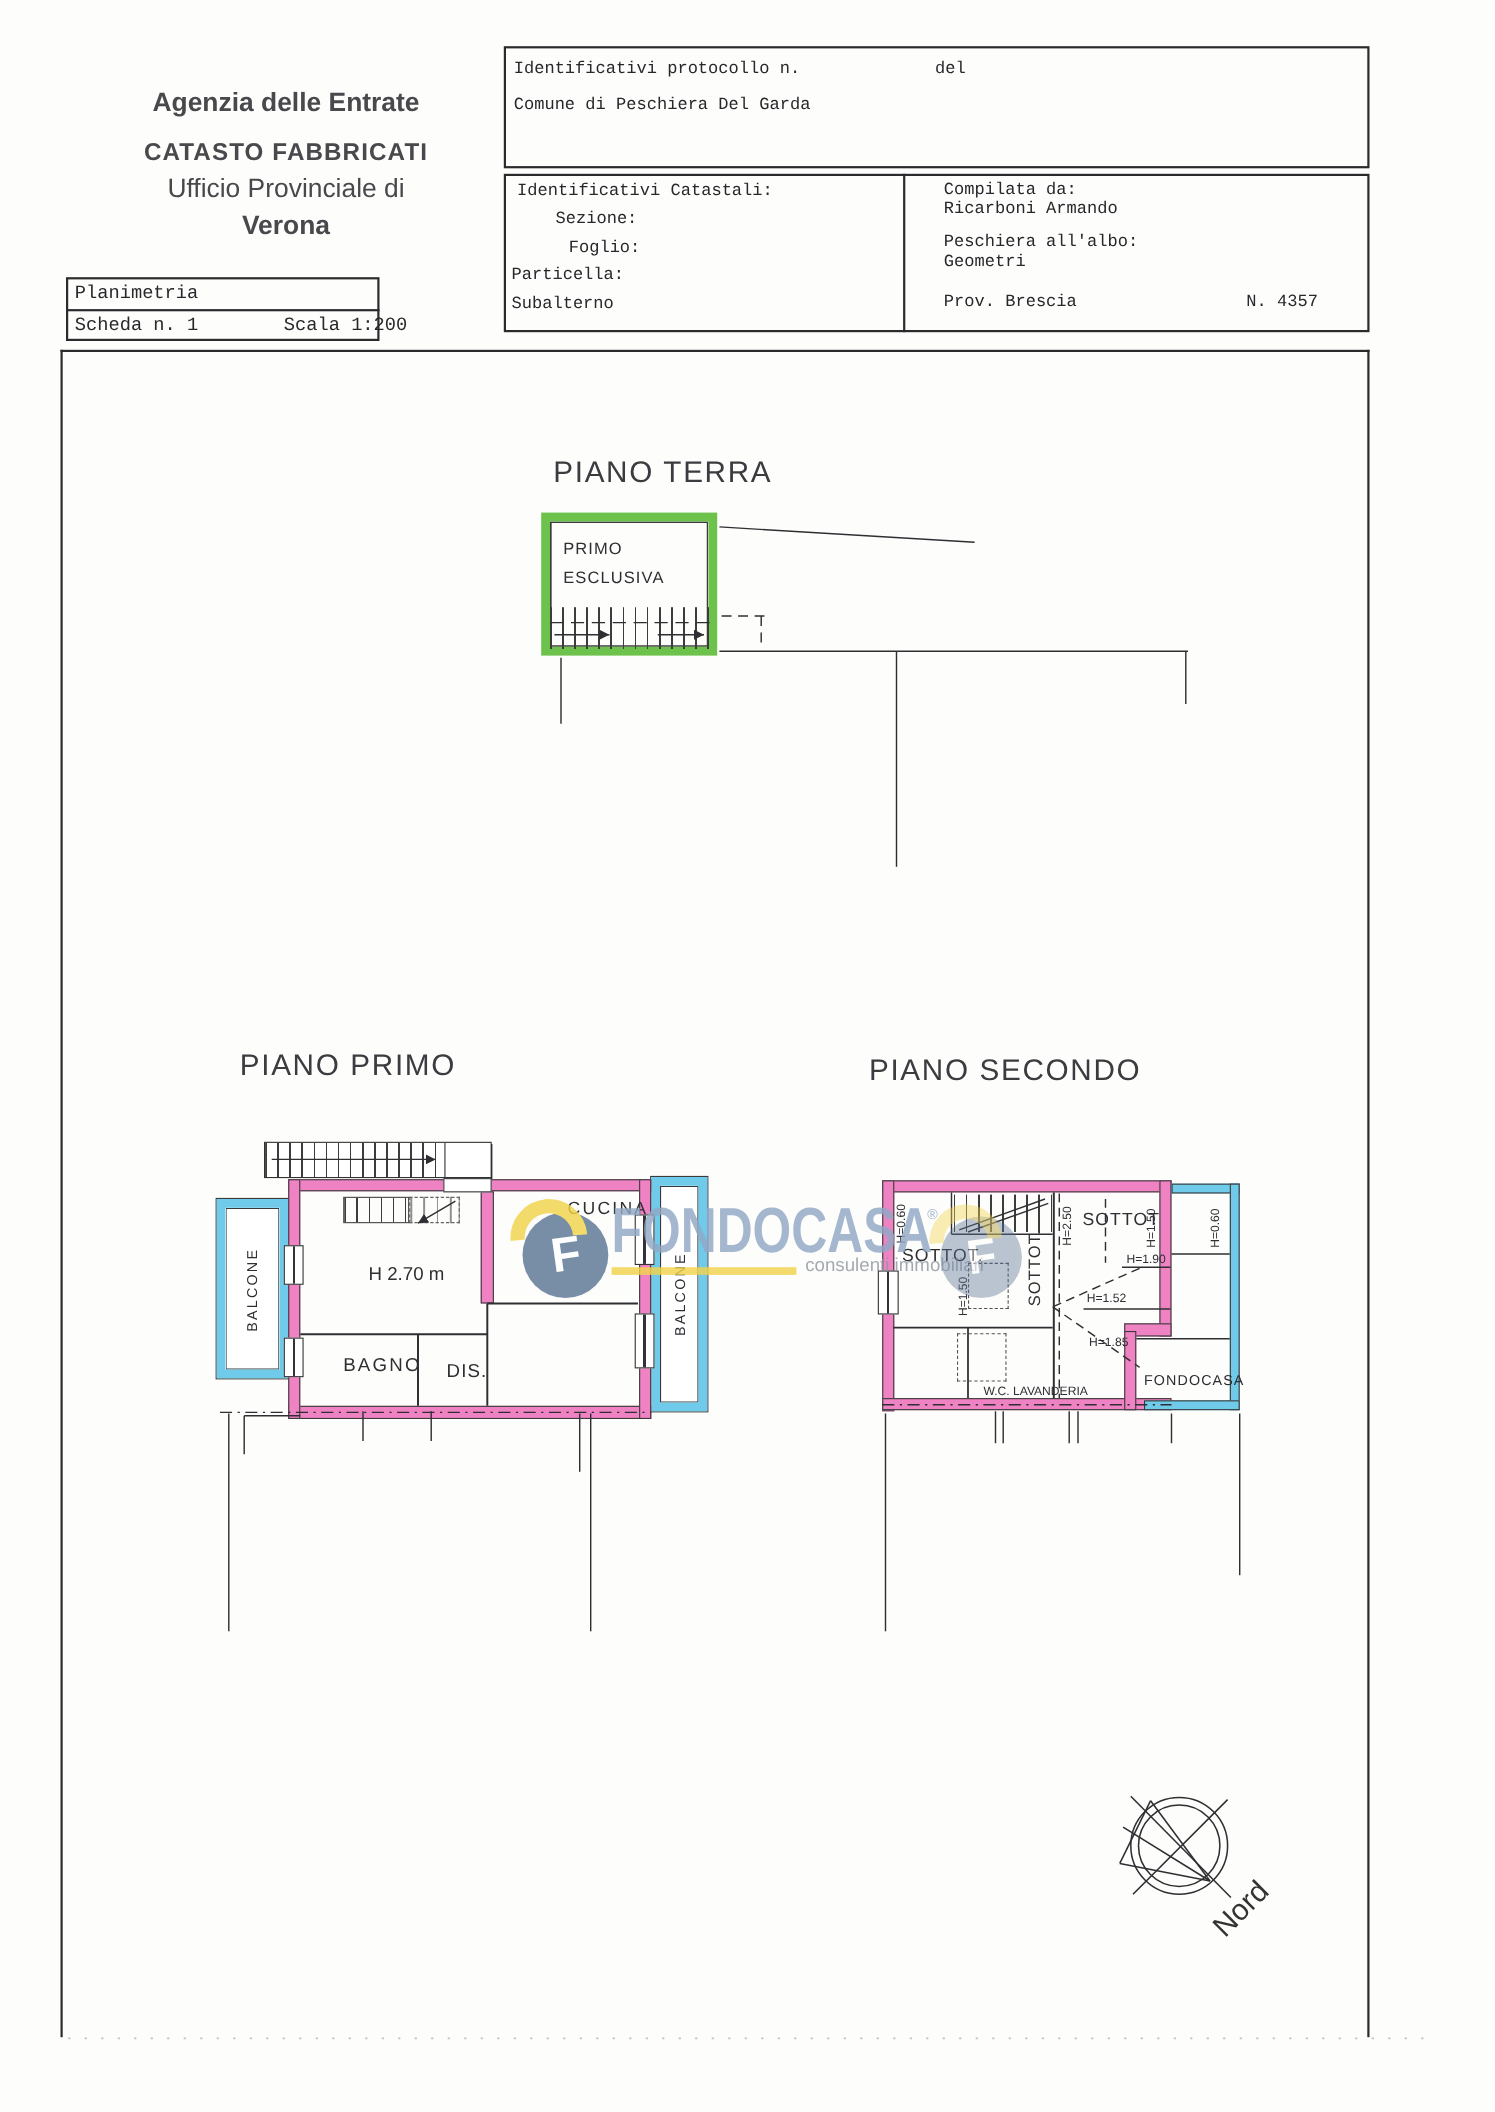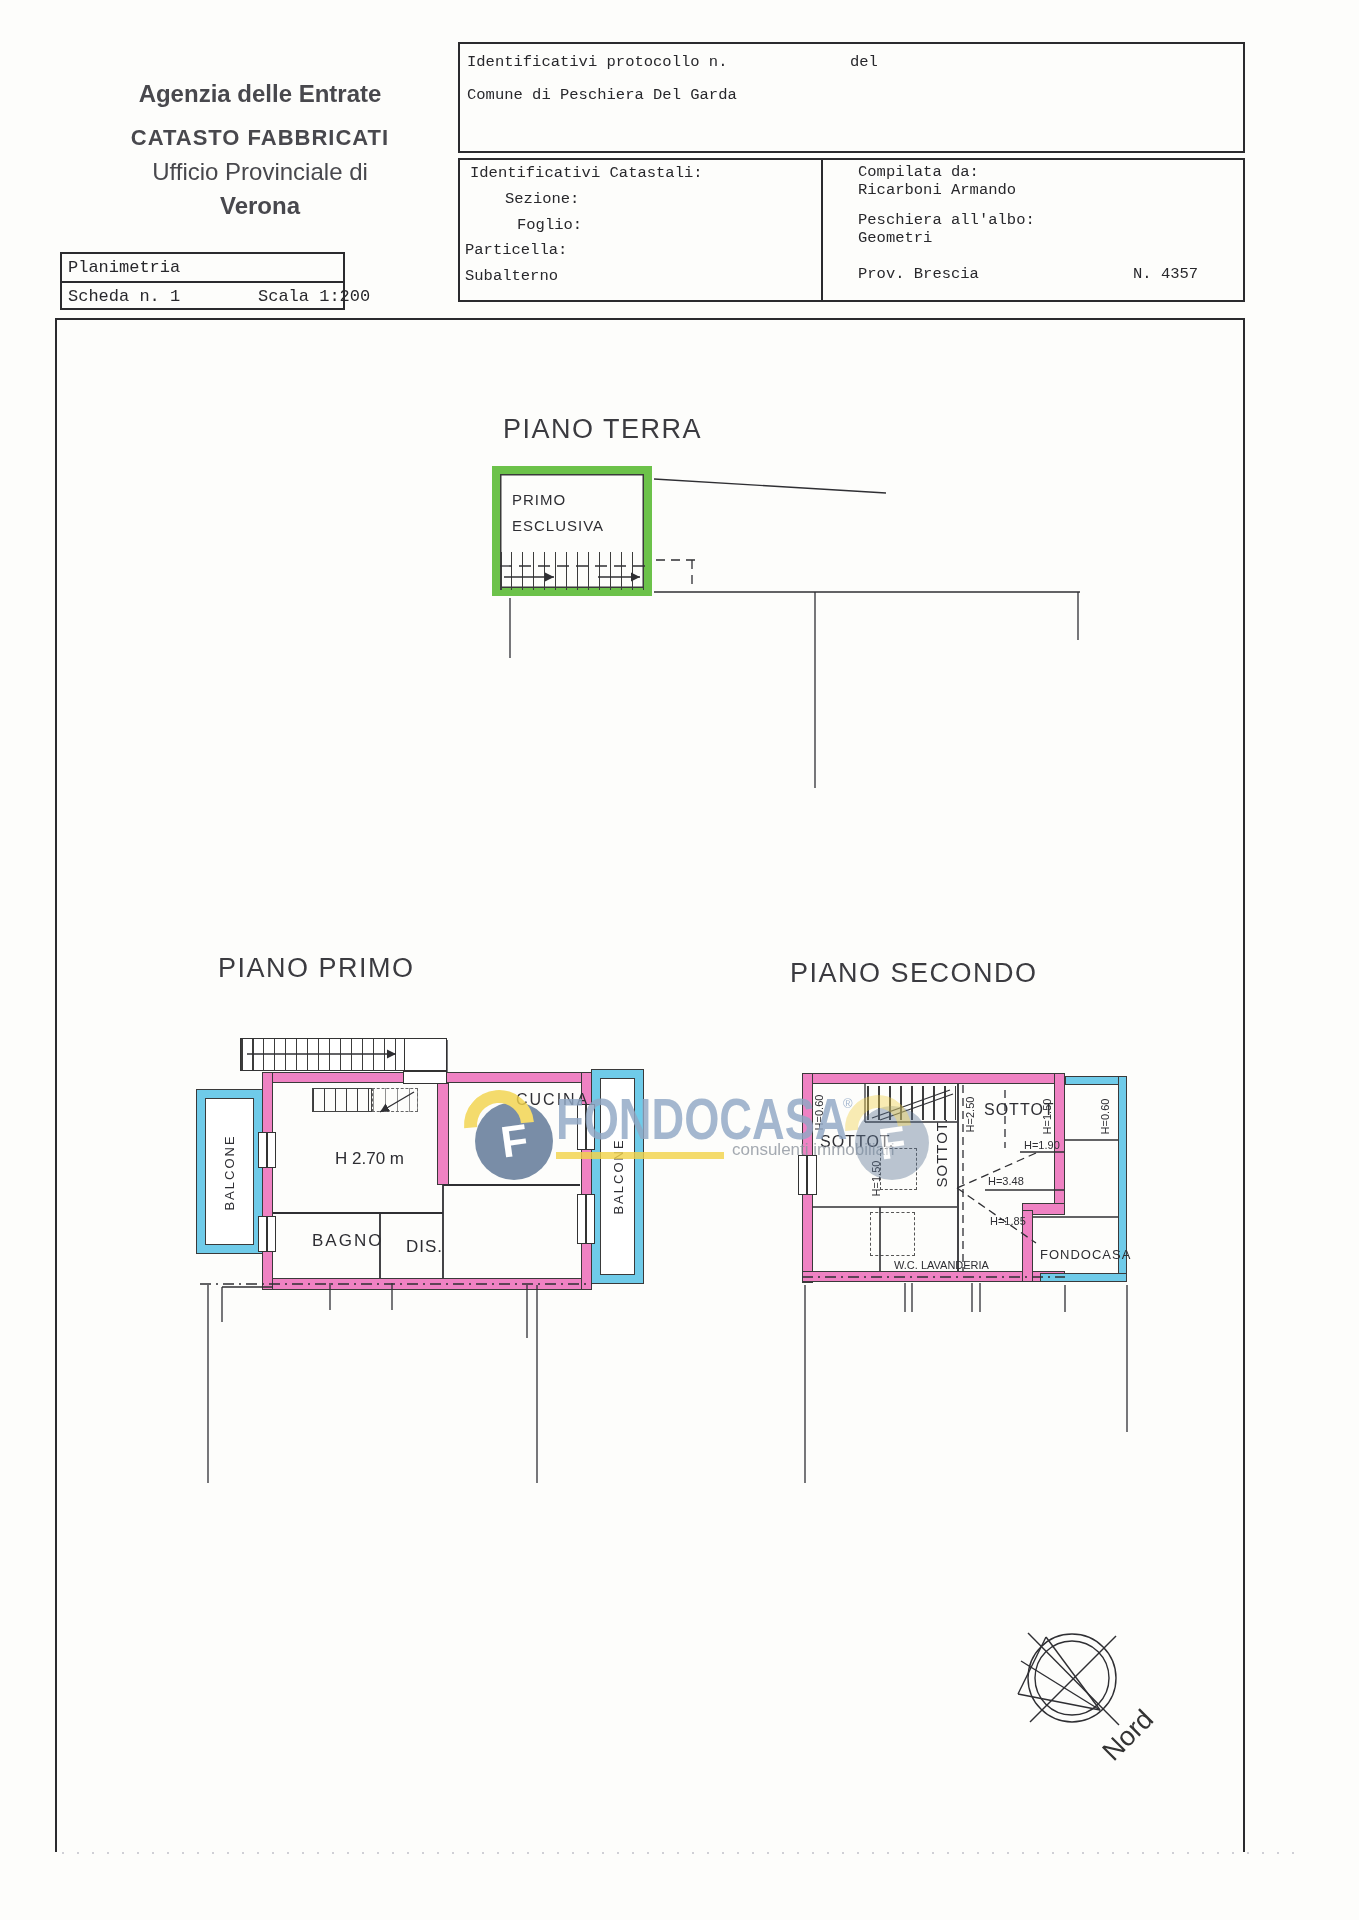--- a/index.html
+++ b/index.html
@@ -155,21 +155,21 @@
       <span style="font-size:15px;letter-spacing:1px;">SOTTOT.</span>
     </div>
   <div class="vwrap" style="left:971px;top:1114px;">
       <span style="font-size:11px;">H=2.50</span>
     </div>
   <div class="rlabel" style="left:984px;top:1102px;font-size:16px;letter-spacing:1px;">SOTTOT</div>
   <div class="vwrap" style="left:1048px;top:1116px;">
       <span style="font-size:11px;">H=1.50</span>
     </div>
   <div class="rlabel" style="left:1024px;top:1140px;font-size:11px;">H=1.90</div>
-  <div class="rlabel" style="left:988px;top:1176px;font-size:11px;">H=3.48</div>
+  <div class="rlabel" style="left:988px;top:1176px;font-size:11px;">H=1.52</div>
   <div class="rlabel" style="left:990px;top:1216px;font-size:11px;">H=1.85</div>
   <div class="vwrap" style="left:1106px;top:1116px;">
       <span style="font-size:11px;">H=0.60</span>
     </div>
   <div class="rlabel" style="left:1040px;top:1248px;font-size:13px;letter-spacing:1px;">FONDOCASA</div>
   <div class="rlabel" style="left:894px;top:1260px;font-size:11px;">W.C. LAVANDERIA</div>
 
   <div class="wm" style="left:0;top:0;width:0;height:0;">
     <div class="wm-circle" style="left:475px;top:1102px;width:78px;height:78px;">
       <span class="wm-f">F</span>

